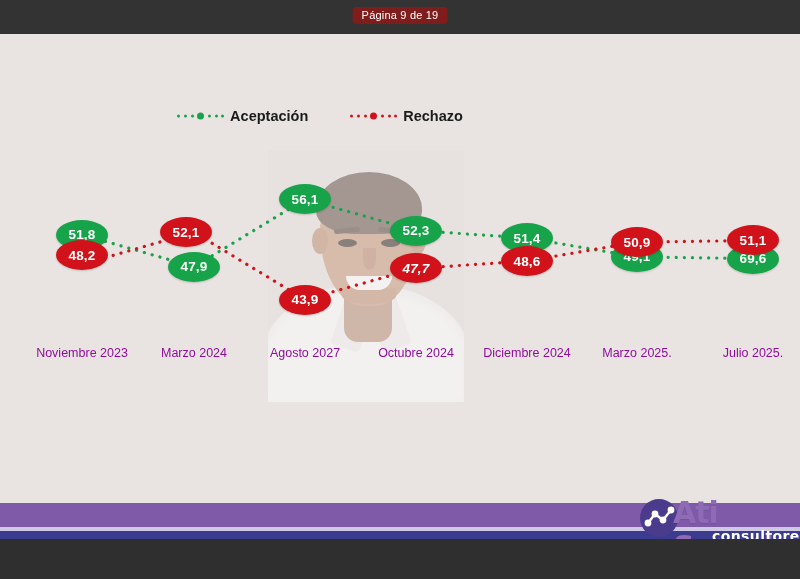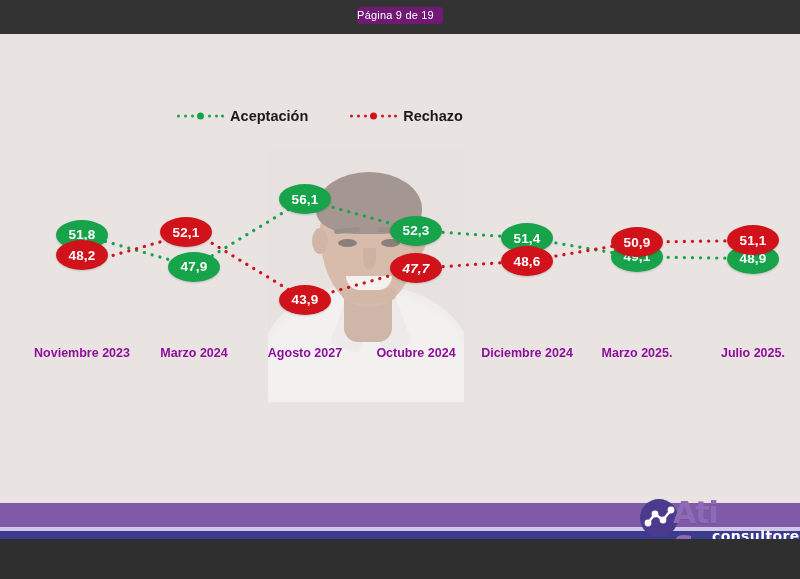--- a/index.html
+++ b/index.html
@@ -11,23 +11,23 @@
   }
   #viewer{position:relative;width:800px;height:579px;background:#2f2f2f;}
 
   
   .viewer-bar{
     position:absolute;left:0;top:0;width:800px;height:34px;
     background:#333333;
   }
   .page-badge{
     position:absolute;left:50%;top:7px;transform:translateX(-50%);
-    background:#701a75;color:#ffffff;
+    background:#7f1d1d;color:#ffffff;
     font-size:11px;font-weight:400;
-    padding:2px 9px 3px 0;border-radius:4px;
+    padding:2px 9px 3px 9px;border-radius:4px;
     white-space:nowrap;letter-spacing:.2px;
   }
 
   
   .slide{
     position:absolute;left:0;top:34px;width:800px;height:505px;
     background:#e9e4e2;
     overflow:hidden;
   }
 
@@ -111,21 +111,21 @@
   .pill.red{background:#d2121a;box-shadow:0 1px 2px rgba(0,0,0,.18);}
 
   .lines{position:absolute;left:0;top:0;width:800px;height:300px;z-index:2;}
 
   
   .axis{
     position:absolute;left:0;top:312px;width:800px;height:24px;
   }
   .axis .tick{
     position:absolute;transform:translateX(-50%);
-    color:#8e0f9c;font-size:12.5px;font-weight:bold;white-space:nowrap;
+    color:#8e0f9c;font-size:12.5px;font-weight:normal;white-space:nowrap;
   }
 
   
   .band-purple{position:absolute;left:0;top:469px;width:800px;height:24px;background:#7f5aa8;}
   .band-light{position:absolute;left:0;top:493px;width:800px;height:4px;background:#cfc9e6;}
   .band-indigo{position:absolute;left:0;top:497px;width:800px;height:8px;background:#3b3b8f;}
 
   .logo{
     position:absolute;left:640px;top:462px;width:165px;height:52px;z-index:6;
     display:flex;align-items:flex-start;
@@ -217,21 +217,21 @@
           </g>
       </svg>
 
       <div id="pill-layer">
           <div class="pill green" style="left: 82px; top: 102.714px;">51,8</div>
           <div class="pill green" style="left: 194px; top: 134.75px;">47,9</div>
           <div class="pill green" style="left: 305px; top: 67.3929px;">56,1</div>
           <div class="pill green" style="left: 416px; top: 98.6071px;">52,3</div>
           <div class="pill green" style="left: 527px; top: 106px;">51,4</div>
           <div class="pill green" style="left: 637px; top: 124.893px;">49,1</div>
-          <div class="pill green" style="left: 753px; top: 126.536px;">48,9</div>
+          <div class="pill green" style="left: 753px; top: 126.536px;">69,6</div>
           <div class="pill red" style="left: 82px; top: 123px;">48,2</div>
           <div class="pill red" style="left: 186px; top: 100.25px;">52,1</div>
           <div class="pill red" style="left: 305px; top: 167.607px;">43,9</div>
           <div class="pill red" style="left: 416px; top: 136.393px; font-style: italic;">47,7</div>
           <div class="pill red" style="left: 527px; top: 129px;">48,6</div>
           <div class="pill red" style="left: 637px; top: 110.107px;">50,9</div>
           <div class="pill red" style="left: 753px; top: 108.464px;">51,1</div>
         </div>
     </div>
 

